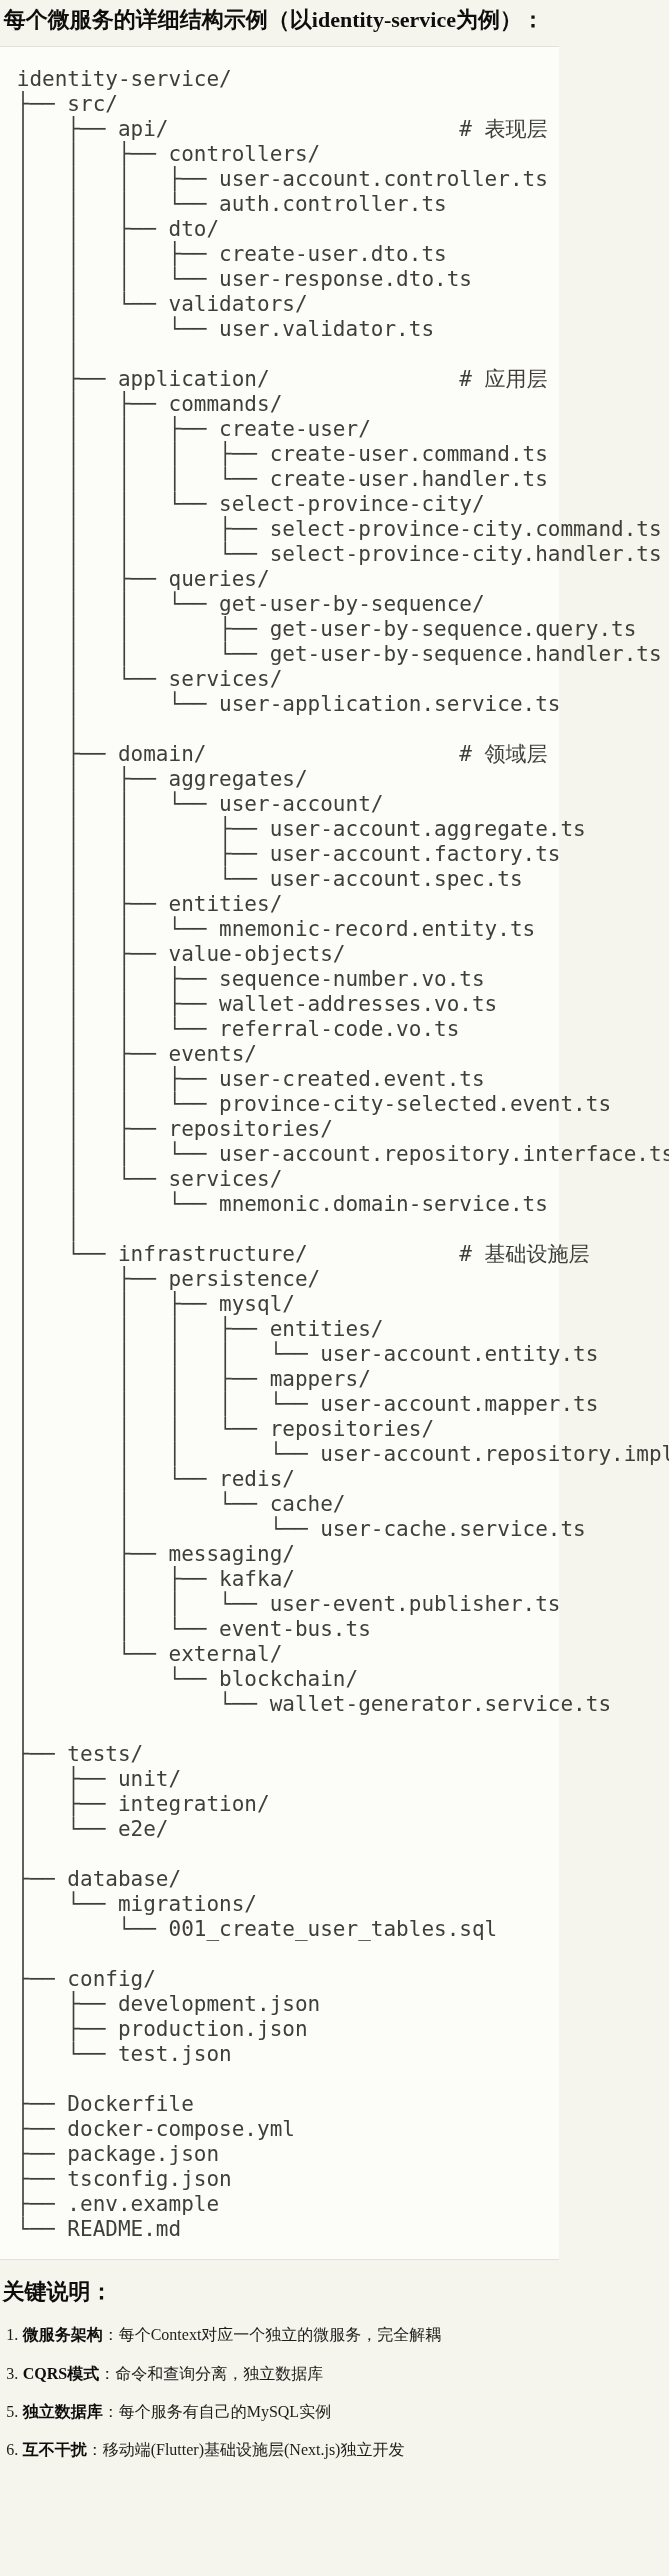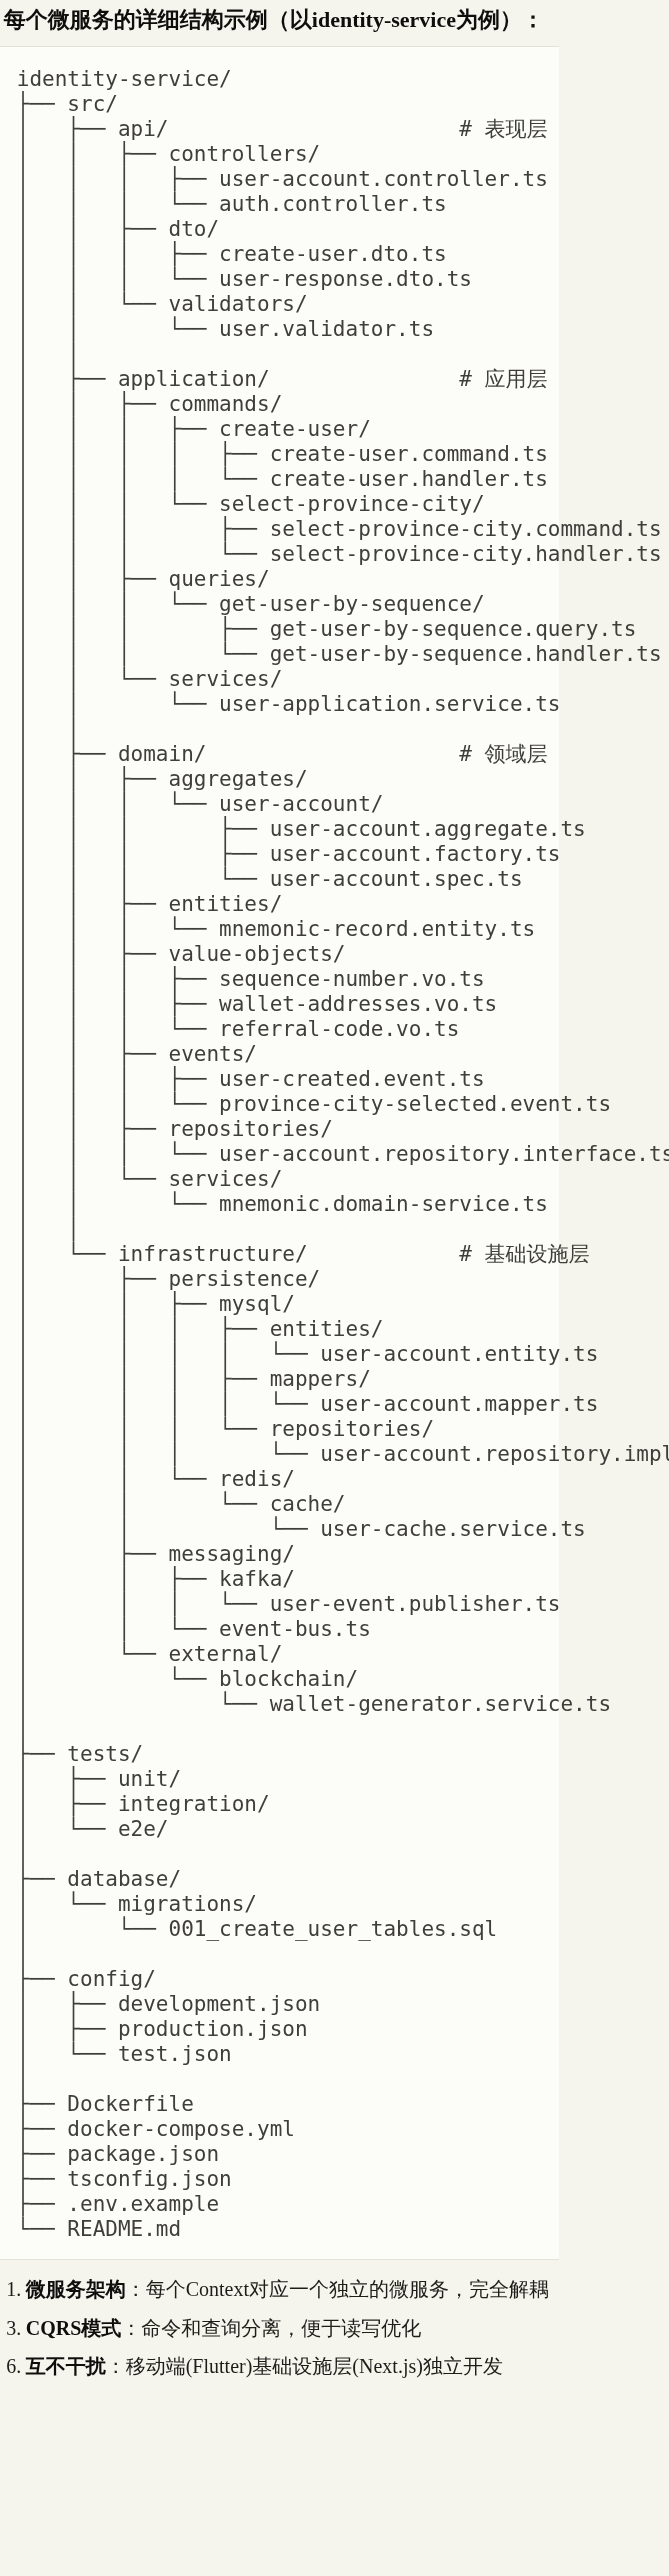--- a/index.html
+++ b/index.html
@@ -46,21 +46,21 @@
     line-height: 27.5px;
     font-weight: bold;
     color: #0f0e0c;
   }
   ol.notes-list {
     list-style: none;
     margin: 16.3px 0 0 0;
     padding: 0 0 0 6.3px;
   }
   ol.notes-list li {
-    font-size: 20px;
+    font-size: 16px;
     line-height: 27px;
     margin-bottom: 11.3px;
     white-space: nowrap;
   }
   ol.notes-list .num {
     margin-right: 4.4px;
   }
   ol.notes-list strong {
     font-weight: bold;
     color: #0f0e0c;
@@ -162,22 +162,24 @@
 │   └── test.json
 │
 ├── Dockerfile
 ├── docker-compose.yml
 ├── package.json
 ├── tsconfig.json
 ├── .env.example
 └── README.md</pre>
   </div>
 
+  <h2 class="notes-heading">关键说明：</h2>
 
   <ol class="notes-list">
     <li><span class="num">1.</span><strong>微服务架构</strong><span>：</span><span>每个Context对应一个独立的微服务，完全解耦</span></li>
-    <li><span class="num">3.</span><strong>CQRS模式</strong><span>：</span><span>命令和查询分离，便于读写优化</span></li>
+    <li><span class="num">3.</span><strong>CQRS模式</strong><span>：</span><span>命令和查询分离，独立数据库</span></li>
+    <li><span class="num">5.</span><strong>独立数据库</strong><span>：</span><span>每个服务有自己的MySQL实例</span></li>
     <li><span class="num">6.</span><strong>互不干扰</strong><span>：</span><span>移动端(Flutter)基础设施层(Next.js)独立开发</span></li>
   </ol>
 
 
 </div>
 
 
 </body></html>

